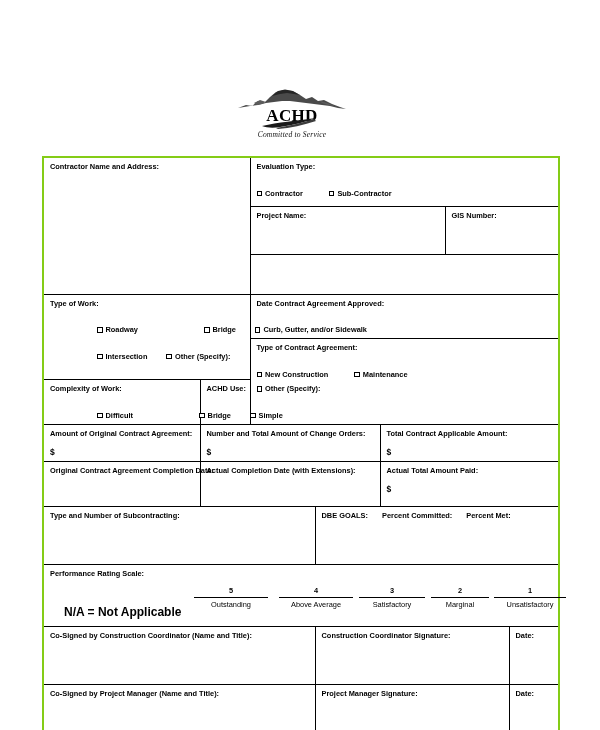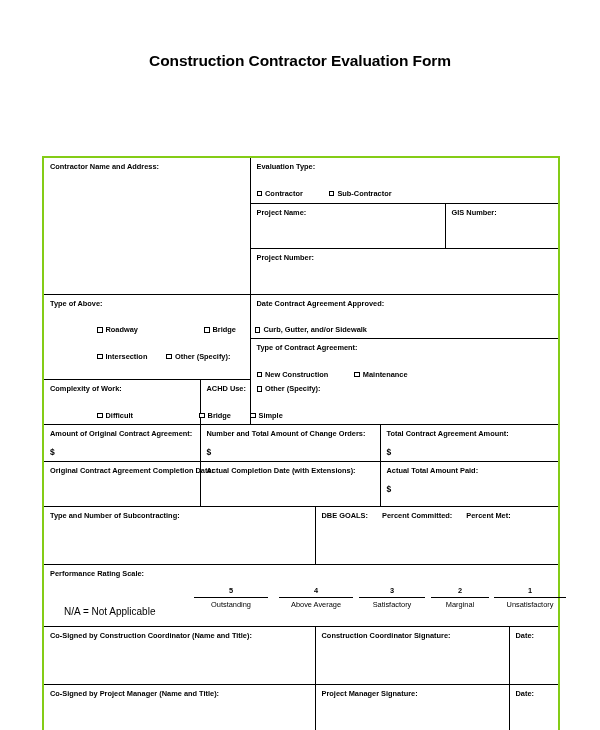--- a/index.html
+++ b/index.html
@@ -110,22 +110,22 @@
   .rating-cell { padding-bottom: 5px; }
   .rating-wrap {
     position: relative;
     height: 40px;
     margin-top: 3px;
   }
   .na-label {
     position: absolute;
     left: 14px;
     top: 24px;
-    font-size: 10px;
-    font-weight: normal;
+    font-size: 12px;
+    font-weight: bold;
     white-space: nowrap;
   }
   .rate-col {
     position: absolute;
     top: 5px;
     text-align: center;
     font-size: 7.4px;
     font-weight: bold;
   }
   .rate-num {
@@ -139,22 +139,38 @@
     padding-top: 2.5px;
     font-weight: normal;
     white-space: nowrap;
   }
 </style>
 </head>
 <body>
 
 <div class="page">
 
-  <div class="form-title">Construction Contractor Evaluation Form</div>
-
+
+  <div class="logo-block">
+    <svg class="logo-svg" width="120" height="52" viewBox="0 0 120 52">
+
+      <path d="M6 20 L14 17 L20 18 L26 13 L32 15 L38 9 L44 4 L52 2 L60 3 L68 7 L74 11 L80 9 L86 13 L92 12 L100 16 L108 19 L114 21
+               L106 20 L98 18 L90 17 L82 16 L74 15 L66 14 L58 13 L50 13 L42 14 L34 15 L26 17 L18 18 Z" fill="#4a4a4a"></path>
+      <path d="M40 8 L46 3 L53 1.5 L61 3 L68 7 L62 6 L55 5 L48 6 Z" fill="#262626"></path>
+      <path d="M22 15 L28 12 L34 14 L30 16 L25 17 Z" fill="#5c5c5c"></path>
+      <path d="M88 13 L95 15 L103 18 L96 17 L90 15 Z" fill="#5c5c5c"></path>
+
+      <text x="60" y="33" font-family="'Liberation Serif', serif" font-size="17" font-weight="bold" fill="#000" text-anchor="middle" letter-spacing="0.3">ACHD</text>
+
+      <path d="M30 38 C46 34 64 33 84 30 C74 34 62 37 48 39 C42 40 35 40 30 38 Z" fill="#1a1a1a"></path>
+      <path d="M44 40 C56 38 70 35 82 31 L84 33 C72 37 58 40 46 41 Z" fill="#3d3d3d"></path>
+
+      <text x="60" y="49" font-family="'Liberation Serif', serif" font-size="7.5" font-style="italic" fill="#111" text-anchor="middle" letter-spacing="0.2">Committed to Service</text>
+    </svg>
+  </div>
 
   <table class="form-table">
     <colgroup>
       <col style="width:107px">
       <col style="width:50px">
       <col style="width:50px">
       <col style="width:65px">
       <col style="width:65px">
       <col style="width:65px">
       <col style="width:64px">
@@ -185,28 +201,27 @@
         <span class="lbl">Project Name:</span>
         <div class="spacer-md"></div>
       </td>
       <td colspan="2">
         <span class="lbl">GIS Number:</span>
       </td>
     </tr>
 
     <tr>
       <td colspan="5">
-        <span class="lbl">Project Number:</span>
         <div class="spacer-md"></div>
       </td>
     </tr>
 
     <tr>
       <td rowspan="2" colspan="3">
-        <span class="lbl">Type of Above:</span>
+        <span class="lbl">Type of Work:</span>
         <span class="cbrow">
           <span class="cbitem gap-md"><span class="cb"></span><span>Roadway</span></span>
           <span class="cbitem gap-md"><span class="cb"></span><span>Bridge</span></span>
           <span class="cbitem"><span class="cb"></span><span>Curb, Gutter, and/or Sidewalk</span></span>
         </span>
         <span class="cbrow">
           <span class="cbitem gap-md"><span class="cb"></span><span>Intersection</span></span>
           <span class="cbitem"><span class="cb"></span><span>Other (Specify):</span></span>
         </span>
         <div class="spacer-sm"></div>
@@ -247,21 +262,21 @@
     <tr>
       <td colspan="2">
         <span class="lbl">Amount of Original Contract  Agreement:</span>
         <span class="dollar">$</span>
       </td>
       <td colspan="3">
         <span class="lbl">Number and Total Amount of Change Orders:</span>
         <span class="dollar">$</span>
       </td>
       <td colspan="3">
-        <span class="lbl">Total Contract  Agreement Amount:</span>
+        <span class="lbl">Total Contract  Applicable Amount:</span>
         <span class="dollar">$</span>
       </td>
     </tr>
 
     <tr>
       <td colspan="2">
         <span class="lbl">Original Contract Agreement Completion Date:</span>
         <div class="spacer-md"></div>
       </td>
       <td colspan="3">

